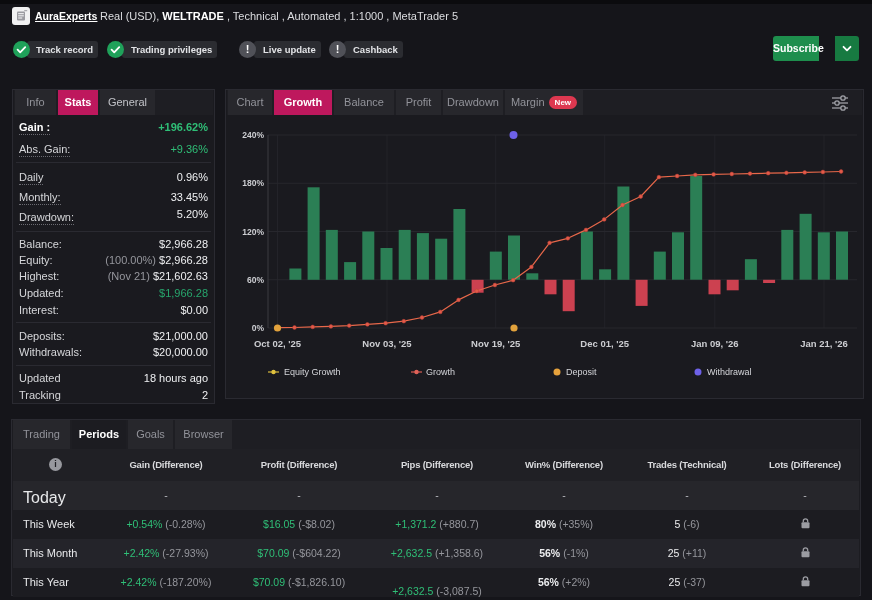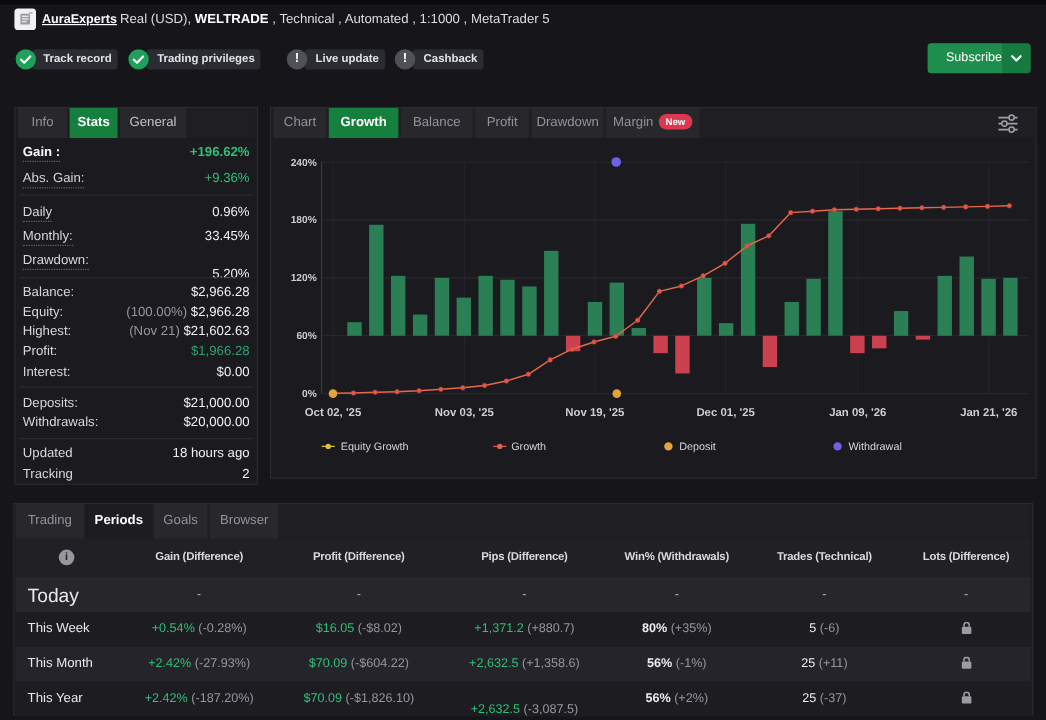--- a/index.html
+++ b/index.html
@@ -1,19 +1,19 @@
 <!DOCTYPE html>
 <html><head><meta charset="utf-8"><style>
 *{margin:0;padding:0;box-sizing:border-box}
 body{width:872px;height:600px;background:#15151a;font-family:"Liberation Sans",sans-serif;overflow:hidden;position:relative}
 .abs{position:absolute}
 .panel{position:absolute;background:#1a1a1f;border:1px solid #2a2a31}
 .tabstrip{position:absolute;left:1px;right:1px;top:0;height:25px;background:#1e1e23}
 .tab{display:inline-block;height:25px;line-height:25px;padding:0;text-align:center;font-size:11px;color:#92939a;background:#27272c;margin-right:2px;vertical-align:top}
-.tab.act{background:#15803d;color:#fff;font-weight:700}
+.tab.act{background:#be185d;color:#fff;font-weight:700}
 .lbl{position:absolute;left:6px;font-size:11px;color:#d6d7da;white-space:nowrap}
 .val{position:absolute;right:6px;font-size:11px;color:#eff0f2;text-align:center;white-space:nowrap}
 .du{border-bottom:1px dotted #6a6a71;padding-bottom:1px}
 .sep{position:absolute;left:3px;right:3px;height:1px;background:#2a2a31}
 .grn{color:#2fbf77}
 .gry{color:#95969c}
 .hbad{position:absolute;height:17px;background:#2b2c31;border-radius:3px;font-size:9.5px;font-weight:700;color:#e2e3e6;line-height:17px;padding:0 5px 0 9px;white-space:nowrap}
 .crc{position:absolute;width:17px;height:17px;border-radius:50%;top:41px}
 .hcell{position:absolute;font-size:9.5px;font-weight:700;color:#d9dadd;text-align:center;transform:translateX(-50%);white-space:nowrap;letter-spacing:-0.2px}
 .dcell{position:absolute;font-size:10.5px;text-align:center;transform:translateX(-50%);white-space:nowrap;color:#ecedef}
@@ -39,48 +39,48 @@
 <div class="hbad" style="left:344px;top:41px">Cashback</div>
 <div class="crc" style="left:13px;background:#1fa15a"><svg width="17" height="17" viewBox="0 0 17 17">
       <path d="M4.6 8.7l2.6 2.6 5-5.2" fill="none" stroke="#fff" stroke-width="1.8" stroke-linecap="round" stroke-linejoin="round"></path>
     </svg></div>
 <div class="crc" style="left:107px;background:#1fa15a"><svg width="17" height="17" viewBox="0 0 17 17">
       <path d="M4.6 8.7l2.6 2.6 5-5.2" fill="none" stroke="#fff" stroke-width="1.8" stroke-linecap="round" stroke-linejoin="round"></path>
     </svg></div>
 <div class="crc" style="left:239px;background:#505158;color:#fff;font-size:11px;font-weight:700;text-align:center;line-height:17px">!</div>
 <div class="crc" style="left:329px;background:#505158;color:#fff;font-size:11px;font-weight:700;text-align:center;line-height:17px">!</div>
 
-<div class="abs" style="left:773px;top:36px;width:62px;height:25px;background:#1e8e4d;border-radius:3px 0 0 3px;color:#fff;font-size:10.5px;font-weight:400;text-align:right;line-height:25px">Subscribe</div>
+<div class="abs" style="left:773px;top:36px;width:46px;height:25px;background:#1e8e4d;border-radius:3px 0 0 3px;color:#fff;font-size:10.5px;font-weight:700;text-align:right;line-height:25px">Subscribe</div>
 <div class="abs" style="left:835px;top:36px;width:24px;height:25px;background:#177a41;border-radius:0 3px 3px 0">
   <svg width="24" height="25" viewBox="0 0 24 25">
       <path d="M8.5 10.8l3.5 3.6 3.5-3.6" fill="none" stroke="#fff" stroke-width="1.8" stroke-linecap="round" stroke-linejoin="round"></path>
     </svg>
 </div>
 
 <div class="panel" style="left:12px;top:89px;width:203px;height:315px">
   <div class="tabstrip"><span class="tab" style="margin-left:1px;width:41px">Info</span><span class="tab act" style="width:40px">Stats</span><span class="tab" style="color:#c2c3c8;width:55px">General</span></div>
   <div class="lbl" style="top:31px;font-weight:700;color:#fff"><span class="du">Gain :</span></div>
     <div class="val grn" style="top:31px;font-weight:700">+196.62%</div>
   <div class="lbl" style="top:53px"><span class="du">Abs. Gain:</span></div>
     <div class="val grn" style="top:53px">+9.36%</div>
   <div class="sep" style="top:72px"></div>
   <div class="lbl" style="top:81px"><span class="du">Daily</span></div>
     <div class="val" style="top:81px">0.96%</div>
   <div class="lbl" style="top:101px"><span class="du">Monthly:</span></div>
     <div class="val" style="top:101px">33.45%</div>
   <div class="lbl" style="top:121px"><span class="du">Drawdown:</span></div>
-    <div class="val" style="top:133px">5.20%</div>
+    <div class="val" style="top:118px">5.20%</div>
   <div class="sep" style="top:141px"></div>
   <div class="lbl" style="top:148px">Balance:</div>
     <div class="val" style="top:148px">$2,966.28</div>
   <div class="lbl" style="top:164px">Equity:</div>
     <div class="val" style="top:164px"><span class="gry">(100.00%)</span> $2,966.28</div>
   <div class="lbl" style="top:180px">Highest:</div>
     <div class="val" style="top:180px"><span class="gry">(Nov 21)</span> $21,602.63</div>
-  <div class="lbl" style="top:197px">Profit:</div>
+  <div class="lbl" style="top:197px">Updated:</div>
     <div class="val" style="top:197px;color:#27a56c">$1,966.28</div>
   <div class="lbl" style="top:214px">Interest:</div>
     <div class="val" style="top:214px">$0.00</div>
   <div class="sep" style="top:232px"></div>
   <div class="lbl" style="top:240px">Deposits:</div>
     <div class="val" style="top:240px">$21,000.00</div>
   <div class="lbl" style="top:256px">Withdrawals:</div>
     <div class="val" style="top:256px">$20,000.00</div>
   <div class="sep" style="top:275px"></div>
   <div class="lbl" style="top:282px">Updated</div>
@@ -204,21 +204,21 @@
 </svg>
 </div>
 
 <div class="panel" style="left:11px;top:419px;width:850px;height:177px;background:#1c1c21">
   <div class="tabstrip" style="height:29px;background:#1e1e23"><span class="tab" style="height:29px;line-height:29px;width:57px">Trading</span><span class="tab act" style="height:29px;line-height:29px;background:#1c1c21;width:54px">Periods</span><span class="tab" style="height:29px;line-height:29px;width:45px">Goals</span><span class="tab" style="height:29px;line-height:29px;width:57px">Browser</span></div>
   <div class="abs" style="left:1px;right:1px;top:29px;height:32px;background:#202025">
     <div class="abs" style="left:36px;top:9px;width:13px;height:13px;border-radius:50%;background:#97989e;color:#202025;font-size:9px;font-weight:700;text-align:center;line-height:13px">i</div>
     <div class="hcell" style="left:153px;top:10px">Gain (Difference)</div>
     <div class="hcell" style="left:286px;top:10px">Profit (Difference)</div>
     <div class="hcell" style="left:424px;top:10px">Pips (Difference)</div>
-    <div class="hcell" style="left:551px;top:10px">Win% (Withdrawals)</div>
+    <div class="hcell" style="left:551px;top:10px">Win% (Difference)</div>
     <div class="hcell" style="left:674px;top:10px">Trades (Technical)</div>
     <div class="hcell" style="left:792px;top:10px">Lots (Difference)</div>
   </div>
   <div class="abs" style="left:1px;right:1px;top:61px;height:29px;background:#26262b">
       <div class="abs" style="left:10px;top:8px;font-size:16px;color:#e8e9eb;white-space:nowrap">Today</div>
       <div class="dcell" style="left:153px;top:8px;color:#b9babf">-</div>
       <div class="dcell" style="left:286px;top:8px;color:#b9babf">-</div>
       <div class="dcell" style="left:424px;top:8px;color:#b9babf">-</div>
       <div class="dcell" style="left:551px;top:8px;color:#b9babf">-</div>
       <div class="dcell" style="left:674px;top:8px;color:#b9babf">-</div>

